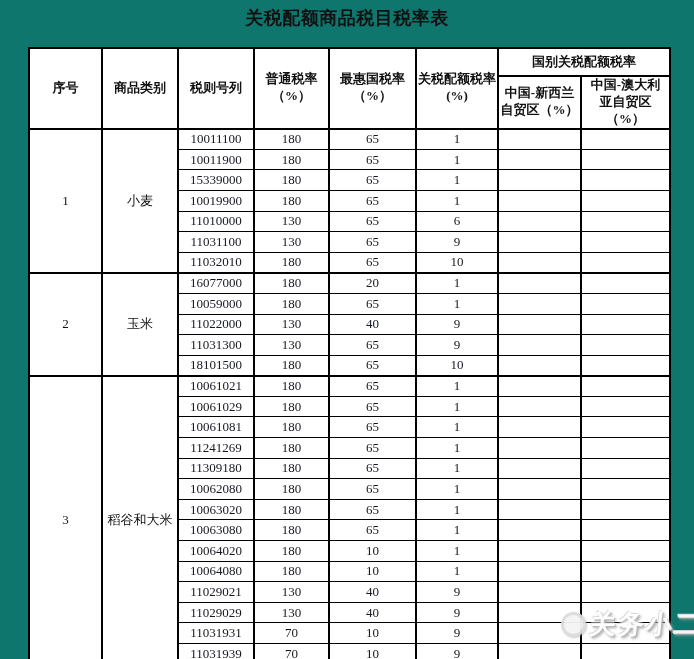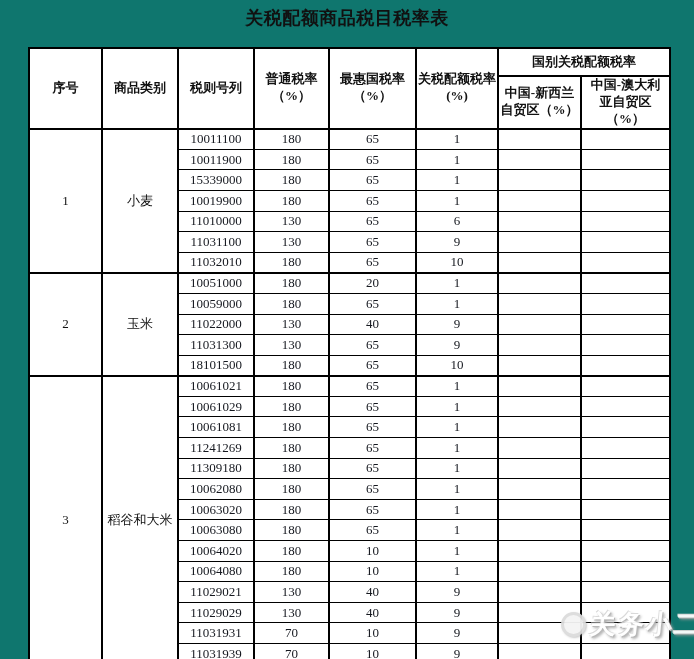--- a/index.html
+++ b/index.html
@@ -198,21 +198,21 @@
           <td data-name="hs-code-cell">11032010</td>
           <td data-name="general-rate-cell">180</td>
           <td data-name="mfn-rate-cell">65</td>
           <td data-name="quota-rate-cell">10</td>
           <td data-name="nz-rate-cell"></td>
           <td data-name="au-rate-cell"></td>
         </tr>
         <tr data-name="table-row" class="group-start">
           <td data-name="serial-cell" rowspan="5">2</td>
           <td data-name="category-cell" rowspan="5">玉米</td>
-          <td data-name="hs-code-cell">10051000</td>
+          <td data-name="hs-code-cell">16077000</td>
           <td data-name="general-rate-cell">180</td>
           <td data-name="mfn-rate-cell">20</td>
           <td data-name="quota-rate-cell">1</td>
           <td data-name="nz-rate-cell"></td>
           <td data-name="au-rate-cell"></td>
         </tr>
         <tr data-name="table-row">
           <td data-name="hs-code-cell">10059000</td>
           <td data-name="general-rate-cell">180</td>
           <td data-name="mfn-rate-cell">65</td>

